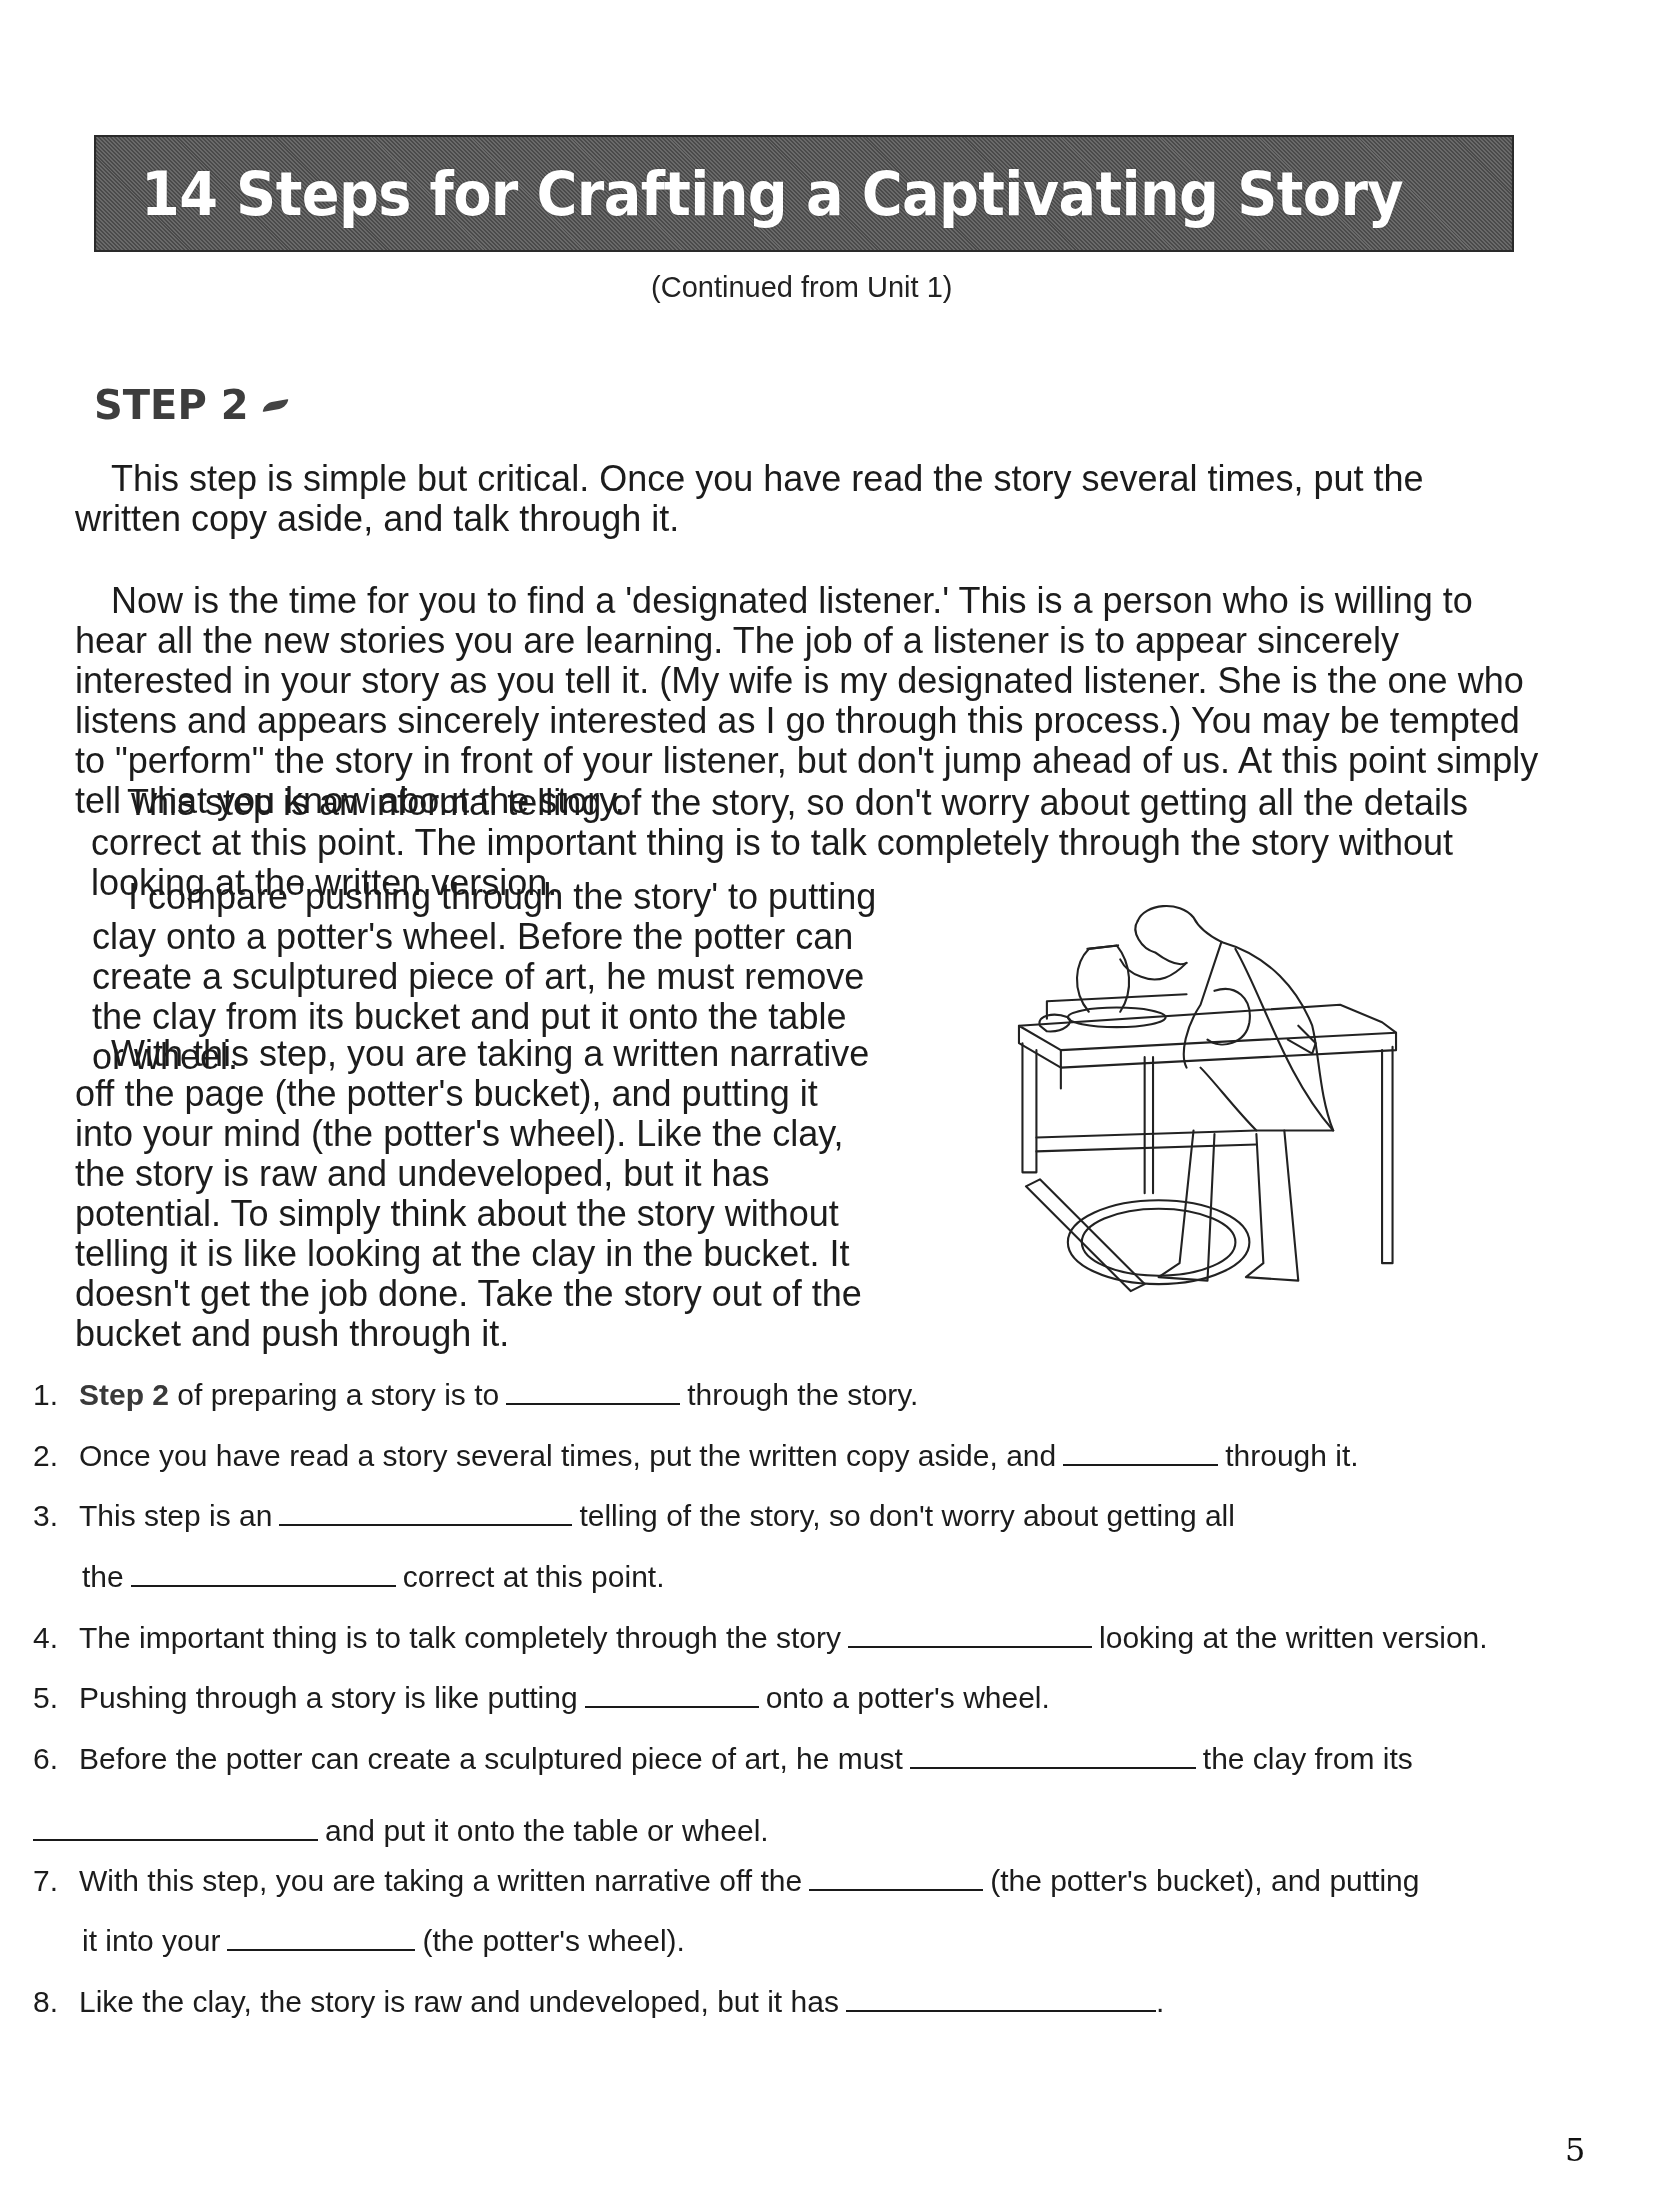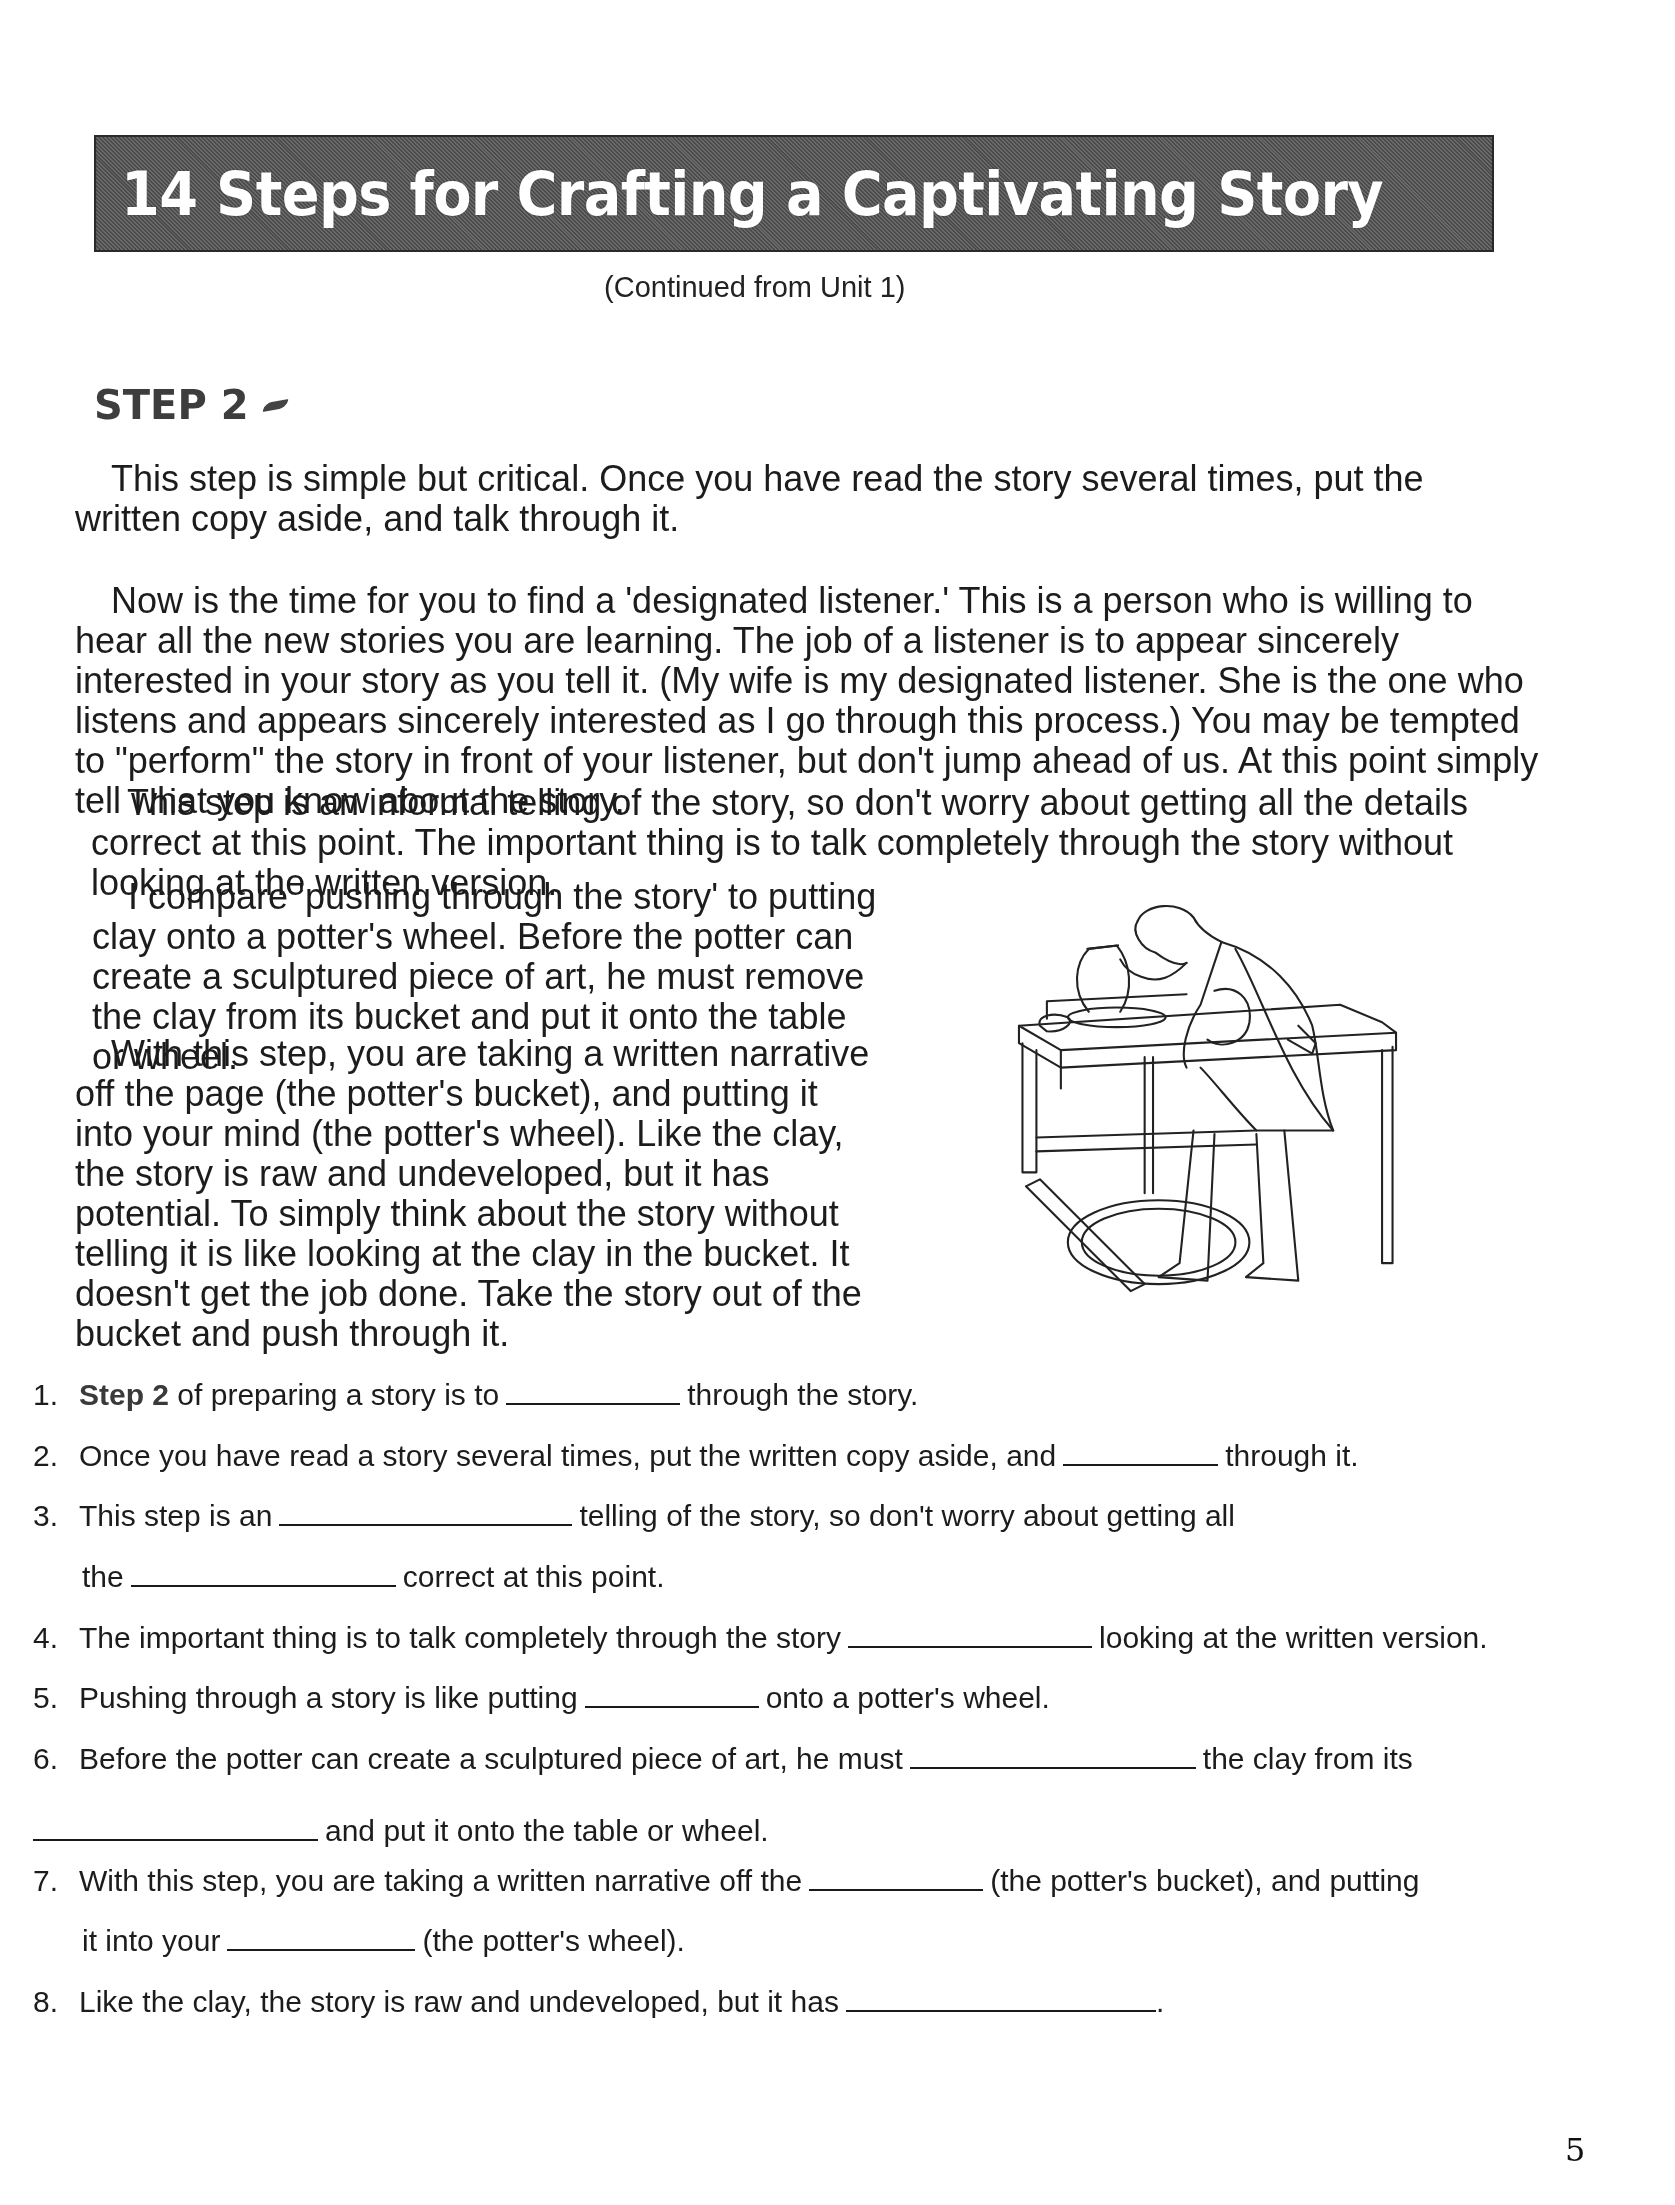--- a/index.html
+++ b/index.html
@@ -1,25 +1,25 @@
 <!DOCTYPE html>
 <html style="font-size:11px"><head>
 <meta charset="utf-8">
 <style>
   html, body { margin: 0; padding: 0; background: #ffffff; }
   body { width: 1675px; height: 2205px; position: relative; overflow: hidden;
          font-family: "Liberation Sans", "DejaVu Sans", sans-serif; color: #1a1a1a; }
   .title-bar { position: absolute; left: 94px; top: 135px; width: 1400px; height: 117px;
     background: repeating-linear-gradient(45deg, #4a4a4a 0 1.4px, #6a6a6a 1.4px 2.8px);
-    box-shadow: inset 0 0 0 2.1px #2a2a2a; display: flex; align-items: center; }
+    box-shadow: inset 0 0 0 2.1px #2a2a2a; display: flex; align-items: center; padding-left: 20px; }
   .title-text { font-family: "DejaVu Sans", sans-serif; font-weight: bold; color: #ffffff;
     font-size: 60px; letter-spacing: -0.7px; margin-left: 26.5px; white-space: nowrap;
     transform: scaleX(0.93); transform-origin: left center; text-shadow: 0 0 1.4px #333; }
   .continued { position: absolute; left: 0; width: 1483px; top: 271px; text-align: center;
-    font-size: 29px; color: #222; }
+    font-size: 29px; color: #222; padding-left: 47px; }
   .continued span { margin-left: 26.5px; }
   .step-heading { position: absolute; left: 94px; top: 382px; font-family: "DejaVu Sans", sans-serif;
     font-weight: bold; font-size: 40px; color: #3d3d3d; white-space: nowrap; display:flex; align-items:center; }
   .step-dash { display:inline-block; width: 21px; height: 9px; background:#444; margin: 0 18px 0 16.7px;
     transform: skewX(-30deg) rotate(-12deg); border-radius: 5.6px 1.4px 5.6px 1.4px; }
   .body-para { position: absolute; font-size: 36px; line-height: 40px; color: #1c1c1c;
     text-indent: 36px; }
   .p1 { left: 75px; top: 459px; width: 1458px; }
   .p2 { left: 75px; top: 581px; width: 1472px; }
   .p3 { left: 75px; top: 767px; width: 1472px; }

